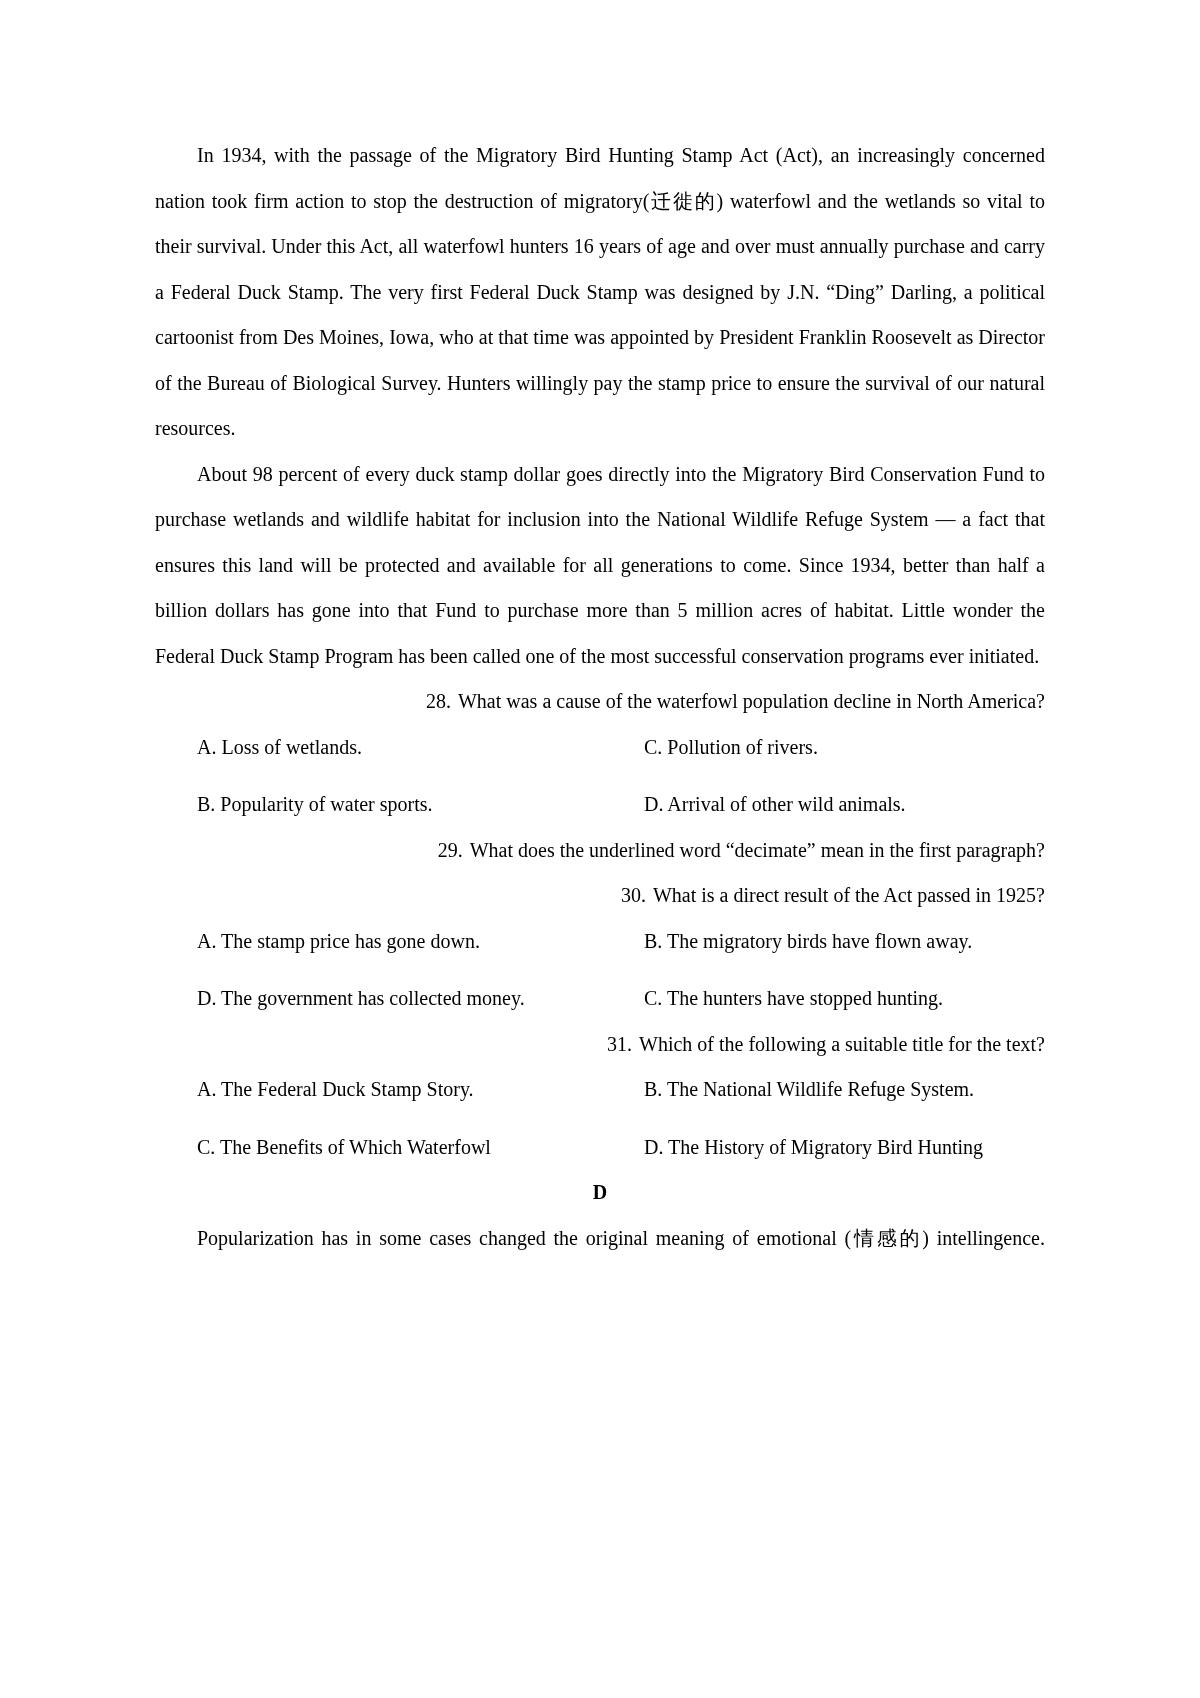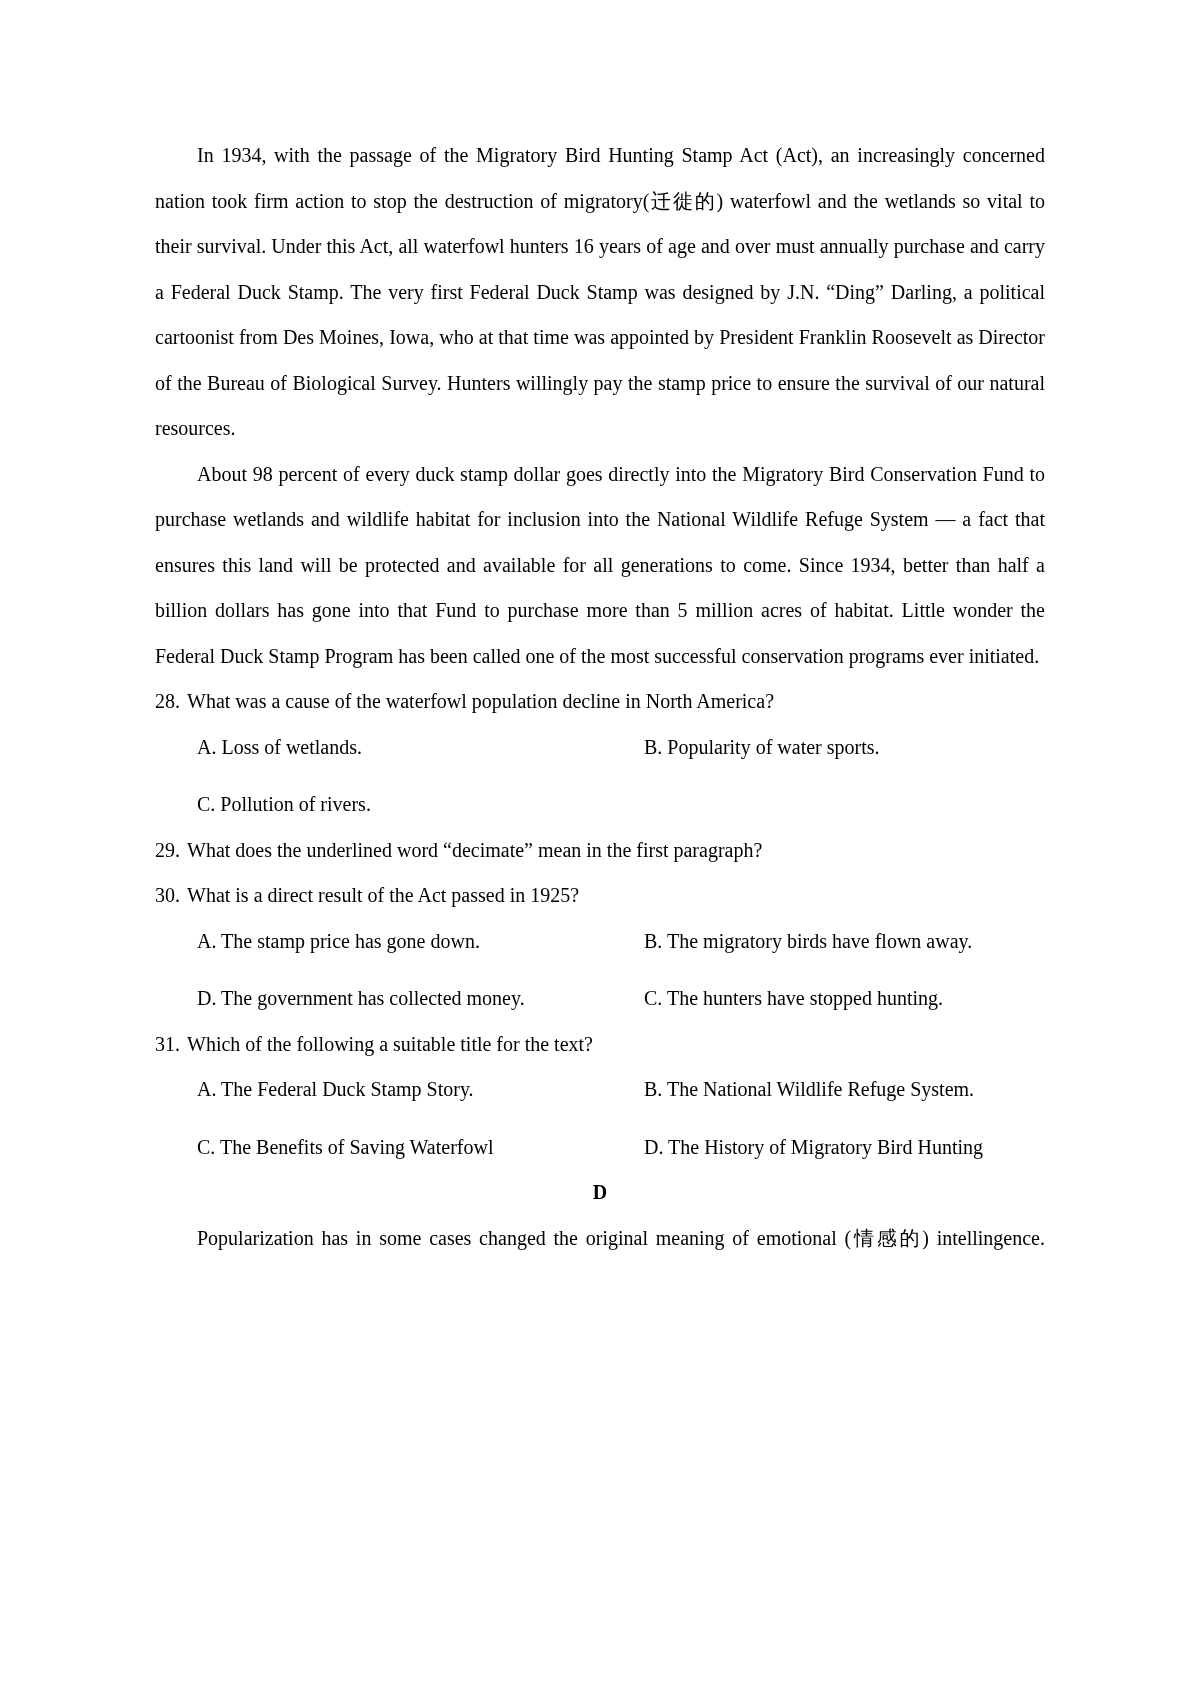--- a/index.html
+++ b/index.html
@@ -21,21 +21,21 @@
     padding: 133px 155px 0 155px;
     overflow: hidden;
   }
   .para {
     margin: 0;
     text-align: justify;
     text-indent: 42px;
   }
   .q-stem {
     margin: 0;
-    text-align: left;
+    text-align: right;
   }
   .q-num {
     margin-right: 7px;
   }
   .opts-grid2 {
     display: grid;
     grid-template-columns: 435px auto;
     padding-left: 42px;
     margin: 0;
     gap: 12px;
@@ -61,22 +61,23 @@
 <div class="page">
 
   <p class="para">In 1934, with the passage of the Migratory Bird Hunting Stamp Act (Act), an increasingly concerned nation took firm action to stop the destruction of migratory(迁徙的) waterfowl and the wetlands so vital to their survival. Under this Act, all waterfowl hunters 16 years of age and over must annually purchase and carry a Federal Duck Stamp. The very first Federal Duck Stamp was designed by J.N. “Ding” Darling, a political cartoonist from Des Moines, Iowa, who at that time was appointed by President Franklin Roosevelt as Director of the Bureau of Biological Survey. Hunters willingly pay the stamp price to ensure the survival of our natural resources.</p>
 
   <p class="para">About 98 percent of every duck stamp dollar goes directly into the Migratory Bird Conservation Fund to purchase wetlands and wildlife habitat for inclusion into the National Wildlife Refuge System — a fact that ensures this land will be protected and available for all generations to come. Since 1934, better than half a billion dollars has gone into that Fund to purchase more than 5 million acres of habitat. Little wonder the Federal Duck Stamp Program has been called one of the most successful conservation programs ever initiated.</p>
 
   <div class="question">
     <p class="q-stem"><span class="q-num">28.</span><span>What was a cause of the waterfowl population decline in North America?</span></p>
     <div class="opts-grid2">
       <span class="opt">A. Loss of wetlands.</span>
+      <span class="opt">C. Pollution of rivers.</span>
       <span class="opt">B. Popularity of water sports.</span>
-      <span class="opt">C. Pollution of rivers.</span>
+      <span class="opt">D. Arrival of other wild animals.</span>
     </div>
   </div>
 
   <div class="question">
     <p class="q-stem"><span class="q-num">29.</span><span>What does the underlined word “decimate” mean in the first paragraph?</span></p>
   </div>
 
   <div class="question">
     <p class="q-stem"><span class="q-num">30.</span><span>What is a direct result of the Act passed in 1925?</span></p>
     <div class="opts-grid2">
@@ -85,21 +86,21 @@
       <span class="opt">D. The government has collected money.</span>
       <span class="opt">C. The hunters have stopped hunting.</span>
     </div>
   </div>
 
   <div class="question">
     <p class="q-stem"><span class="q-num">31.</span><span>Which of the following a suitable title for the text?</span></p>
     <div class="opts-grid2">
       <span class="opt">A. The Federal Duck Stamp Story.</span>
       <span class="opt">B. The National Wildlife Refuge System.</span>
-      <span class="opt">C. The Benefits of Saving Waterfowl</span>
+      <span class="opt">C. The Benefits of Which Waterfowl</span>
       <span class="opt">D. The History of Migratory Bird Hunting</span>
     </div>
   </div>
 
   <p class="section-header">D</p>
 
   <p class="para">Popularization has in some cases changed the original meaning of emotional (情感的) intellingence. Many people now misunderstand emotional intelligence as almost everything desitrble in a person’s makeup that cannot be measured by an IQ test, such as character, motivation, confidence, mental stability, optimism and “people skills.” Research has shown that emotional skills may contribute to some of these qualities, but most of them move far beyond skill-based emotional</p>
 
 </div>
 

